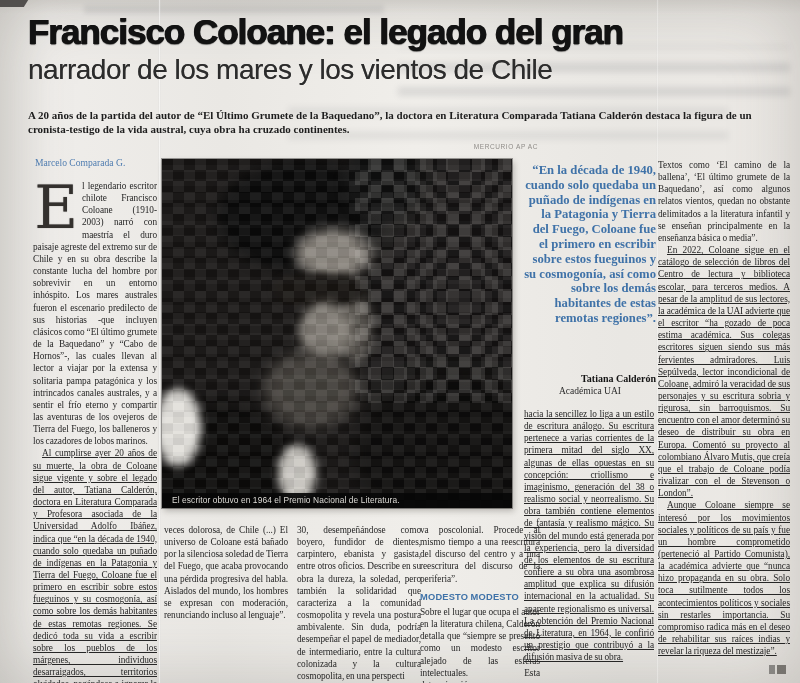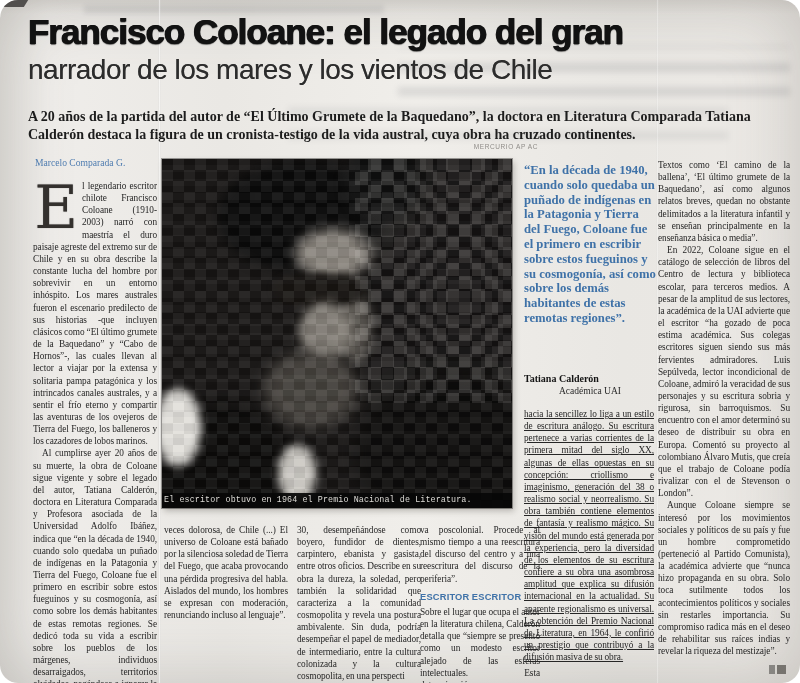--- a/index.html
+++ b/index.html
@@ -3,37 +3,36 @@
 <meta charset="utf-8">
 <style>
   html,body{margin:0;padding:0;}
   #page{
     position:relative;width:800px;height:683px;overflow:hidden;
     background:
       linear-gradient(180deg, rgba(200,196,190,.35) 0, rgba(238,236,232,0) 14px),
       linear-gradient(90deg,#e6e4e0 0,#efedea 6%,#eae8e4 28%,#f0eeea 52%,#e9e7e3 78%,#ece9e5 100%);
     font-family:"Liberation Serif", serif;color:#262626;
     box-shadow:inset 0 0 70px rgba(95,90,82,.28);
-    border-radius:18px;
   }
   .abs{position:absolute;}
   
   .hl1{left:28px;top:12px;width:760px;font-family:"Liberation Sans",sans-serif;
        font-weight:700;font-size:35px;letter-spacing:-1px;color:#121212;
        text-shadow:.6px 0 0 #1a1a1a,-.6px 0 0 #1a1a1a,0 .5px 1px rgba(0,0,0,.55);}
   .hl2{left:28px;top:54px;width:760px;font-family:"Liberation Sans",sans-serif;
        font-weight:400;font-size:28px;letter-spacing:-.5px;color:#2c2c2c;
        text-shadow:0 0 .6px rgba(40,40,40,.7);}
-  .deck{left:28px;top:108px;width:748px;font-weight:700;font-size:14px;line-height:1.3;color:#1d1d1d;}
+  .deck{left:28px;top:108px;width:748px;font-weight:700;font-size:11px;line-height:1.3;color:#1d1d1d;}
   .byline{left:35px;top:157px;width:130px;font-size:9.6px;color:#4e7cb0;}
   
   .col{position:absolute;font-size:9.3px;line-height:12.15px;text-align:justify;
        color:#262626;overflow:hidden;letter-spacing:-.05px;word-spacing:-.4px;}
   .col p{margin:0;}
-  .col p.ind{text-indent:9px;}
+  .col p.ind{text-indent:9px;text-decoration:underline;}
   .dropcap{float:left;width:46px;font-family:"DejaVu Serif",serif;font-size:60px;
        line-height:50px;color:#34312e;text-align:center;margin:2px 3px 0 0;
        text-shadow:0 0 1px rgba(0,0,0,.5);}
   .subhead{display:block;font-family:"Liberation Sans",sans-serif;font-weight:700;
        font-size:9.3px;color:#3f72a8;margin:6px 0 3px;letter-spacing:.2px;}
   #col1{left:33px;top:180px;width:124px;height:503px;}
   #col2{left:164px;top:524px;width:124px;height:159px;}
   #col3{left:297px;top:524px;width:124px;height:159px;}
   #col4{left:420px;top:524px;width:120px;height:159px;}
   #col5{left:524px;top:408px;width:130px;height:275px;text-decoration:underline;}
@@ -55,28 +54,28 @@
   .b-coat2{left:55%;top:62%;width:55%;height:45%;background:#0e0d0c;filter:blur(8px);}
   .noise{position:absolute;left:0;top:0;right:0;bottom:0;opacity:.55;
      background:
        repeating-conic-gradient(rgba(255,255,255,.10) 0% 25%, rgba(0,0,0,.10) 0% 50%),
        repeating-linear-gradient(0deg, rgba(255,255,255,.05) 0 7px, rgba(0,0,0,.06) 7px 14px);
      background-size:22px 22px, 100% 100%;}
   .noise2{position:absolute;left:55%;top:0;right:0;height:70%;opacity:.5;
      background:repeating-conic-gradient(rgba(235,233,228,.28) 0% 25%, rgba(10,10,10,.2) 0% 50%);
      background-size:26px 26px;filter:blur(.4px);}
   #caption{position:absolute;left:0;right:0;bottom:0;height:15px;line-height:15px;
-     background:rgba(8,8,8,.92);color:#dedcd7;font-family:Liberation Mono, monospace;
-     font-size:8.4px;padding-left:2px;white-space:nowrap;overflow:hidden;letter-spacing:.1px;}
+     background:rgba(8,8,8,.92);color:#dedcd7;font-family:Liberation Sans, sans-serif;
+     font-size:8.4px;padding-left:10px;white-space:nowrap;overflow:hidden;letter-spacing:.1px;}
   .credit{left:432px;top:143px;width:106px;font-family:"Liberation Sans",sans-serif;
      font-size:6.5px;color:#8f8c88;text-align:right;letter-spacing:.6px;filter:blur(.3px);}
   
-  .pq{left:524px;top:163px;width:132px;text-align:left;font-weight:700;
+  .pq{left:524px;top:163px;width:132px;text-align:right;font-weight:700;
       font-size:12.7px;line-height:14.8px;color:#3f72a8;}
-  .pq-name{left:524px;top:373px;width:132px;font-weight:700;
+  .pq-name{left:524px;top:373px;width:132px;text-align:right;font-weight:700;
       font-size:10px;color:#141414;}
   .pq-role{left:524px;top:386px;width:132px;text-align:center;font-size:9.5px;color:#2a2a2a;}
   
   .ghost{pointer-events:none;filter:blur(3px);opacity:.16;
       background:repeating-linear-gradient(0deg, rgba(90,92,100,.9) 0 9px, rgba(235,233,230,0) 9px 24px);}
   .g1{left:398px;top:46px;width:392px;height:50px;}
   .g2{left:288px;top:94px;width:440px;height:46px;opacity:.10;}
   .g3{left:84px;top:3px;width:300px;height:11px;opacity:.12;filter:blur(2px);}
   .corner{left:0;top:0;width:30px;height:7px;background:#3c3a38;transform:skewX(-32deg) translateX(-4px);opacity:.85;}
   .crease{pointer-events:none;background:linear-gradient(90deg,rgba(0,0,0,.05),rgba(255,255,255,.5),rgba(0,0,0,.04));width:3px;}
@@ -130,26 +129,26 @@
   <div class="abs pq-role">Académica UAI</div>
 
   <div class="col" id="col2">
     <p>veces dolorosa, de Chile (...) El universo de Coloane está bañado por la silenciosa soledad de Tierra del Fuego, que acaba provocando una pérdida progresiva del habla. Aislados del mundo, los hombres se expresan con moderación, renunciando incluso al lenguaje”.</p>
   </div>
   <div class="col" id="col3">
     <p>30, desempeñándose como boyero, fundidor de dientes, carpintero, ebanista y gasista, entre otros oficios. Describe en su obra la dureza, la soledad, pero también la solidaridad que caracteriza a la comunidad cosmopolita y revela una postura ambivalente. Sin duda, podría desempeñar el papel de mediador, de intermediario, entre la cultura colonizada y la cultura cosmopolita, en una perspecti</p>
   </div>
   <div class="col" id="col4">
     <p>va poscolonial. Procede al mismo tiempo a una reescritura del discurso del centro y a una reescritura del discurso de la periferia”.</p>
-    <span class="subhead">ESCRITOR ESCRITOR</span>
+    <span class="subhead">MODESTO MODESTO</span>
     <p>Sobre el lugar que ocupa el autor en la literatura chilena, Calderón detalla que “siempre se presentó como un modesto escritor alejado de las esferas intelectuales. Esta determinación</p>
   </div>
   <div class="col" id="col5">
     <p>hacia la sencillez lo liga a un estilo de escritura análogo. Su escritura pertenece a varias corrientes de la primera mitad del siglo XX, algunas de ellas opuestas en su concepción: criollismo e imaginismo, generación del 38 o realismo social y neorrealismo. Su obra también contiene elementos de fantasía y realismo mágico. Su visión del mundo está generada por la experiencia, pero la diversidad de los elementos de su escritura confiere a su obra una asombrosa amplitud que explica su difusión internacional en la actualidad. Su aparente regionalismo es universal. La obtención del Premio Nacional de Literatura, en 1964, le confirió un prestigio que contribuyó a la difusión masiva de su obra.</p>
   </div>
   <div class="col" id="col6">
-    <p>Textos como ‘El camino de la ballena’, ‘El último grumete de la Baquedano’, así como algunos relatos breves, quedan no obstante delimitados a la literatura infantil y se enseñan principalmente en la enseñanza básica o media”.</p>
+    <p>Textos como ‘El camino de la ballena’, ‘El último grumete de la Baquedano’, así como algunos relatos vientos, quedan no obstante delimitados a la literatura infantil y se enseñan principalmente en la enseñanza básica o media”.</p>
     <p class="ind">En 2022, Coloane sigue en el catálogo de selección de libros del Centro de lectura y biblioteca escolar, para terceros medios. A pesar de la amplitud de sus lectores, la académica de la UAI advierte que el escritor “ha gozado de poca estima académica. Sus colegas escritores siguen siendo sus más fervientes admiradores. Luis Sepúlveda, lector incondicional de Coloane, admiró la veracidad de sus personajes y su escritura sobria y rigurosa, sin barroquismos. Su encuentro con el amor determinó su deseo de distribuir su obra en Europa. Comentó su proyecto al colombiano Álvaro Mutis, que creía que el trabajo de Coloane podía rivalizar con el de Stevenson o London”.</p>
     <p class="ind">Aunque Coloane siempre se interesó por los movimientos sociales y políticos de su país y fue un hombre comprometido (perteneció al Partido Comunista), la académica advierte que “nunca hizo propaganda en su obra. Solo toca sutilmente todos los acontecimientos políticos y sociales sin restarles importancia. Su compromiso radica más en el deseo de rehabilitar sus raíces indias y revelar la riqueza del mestizaje”.</p>
   </div>
 
   <div class="abs endmark"></div>
 </div>
 
 </body></html>

